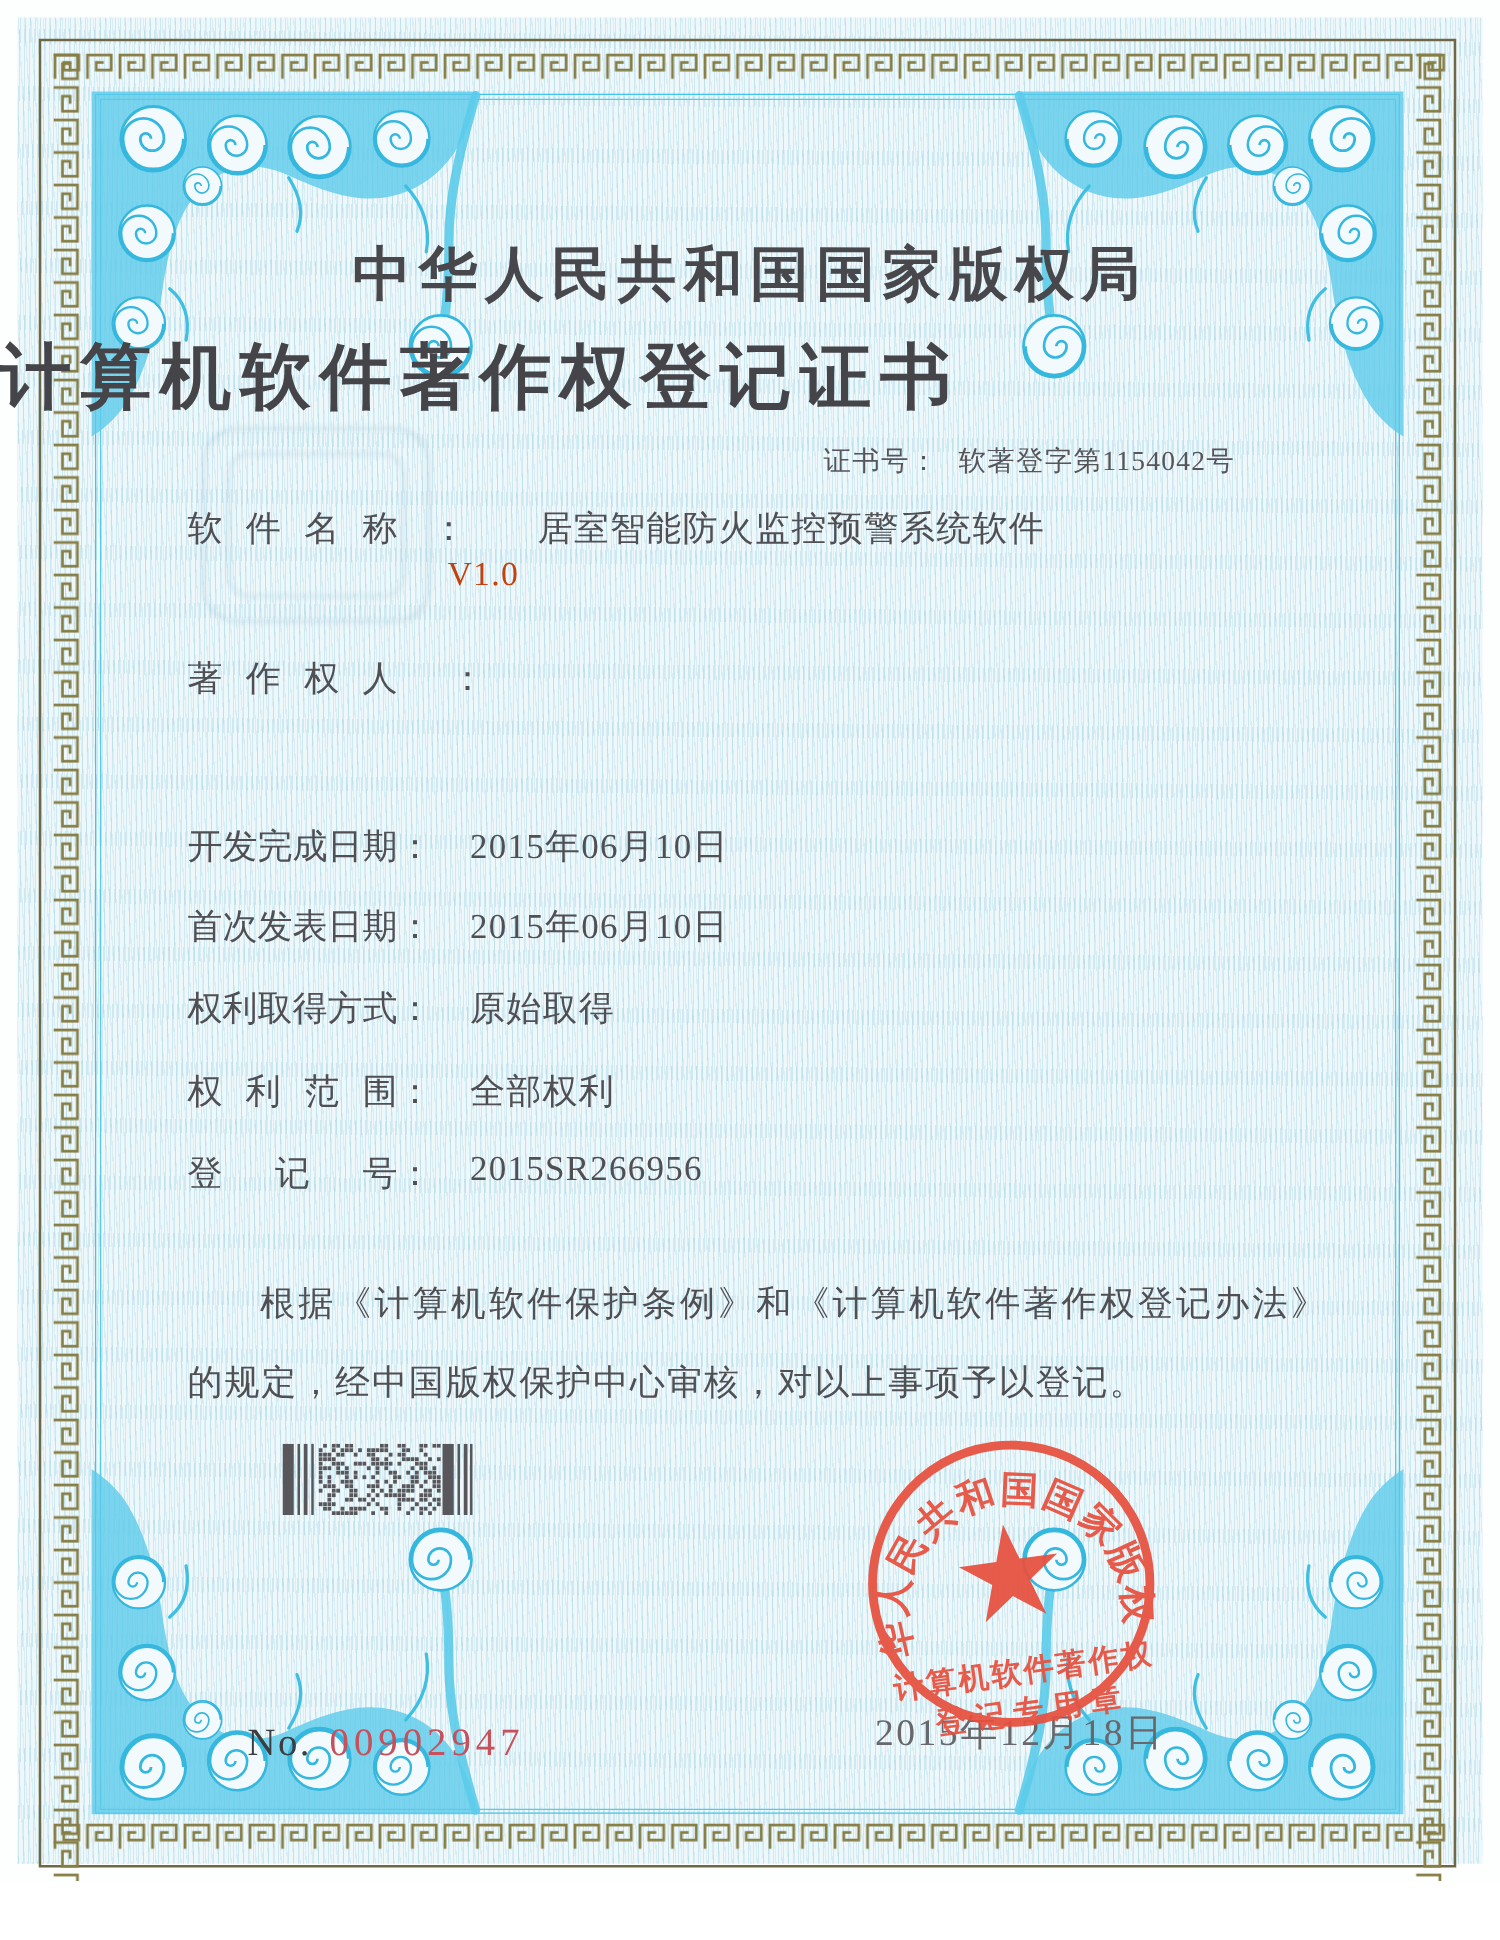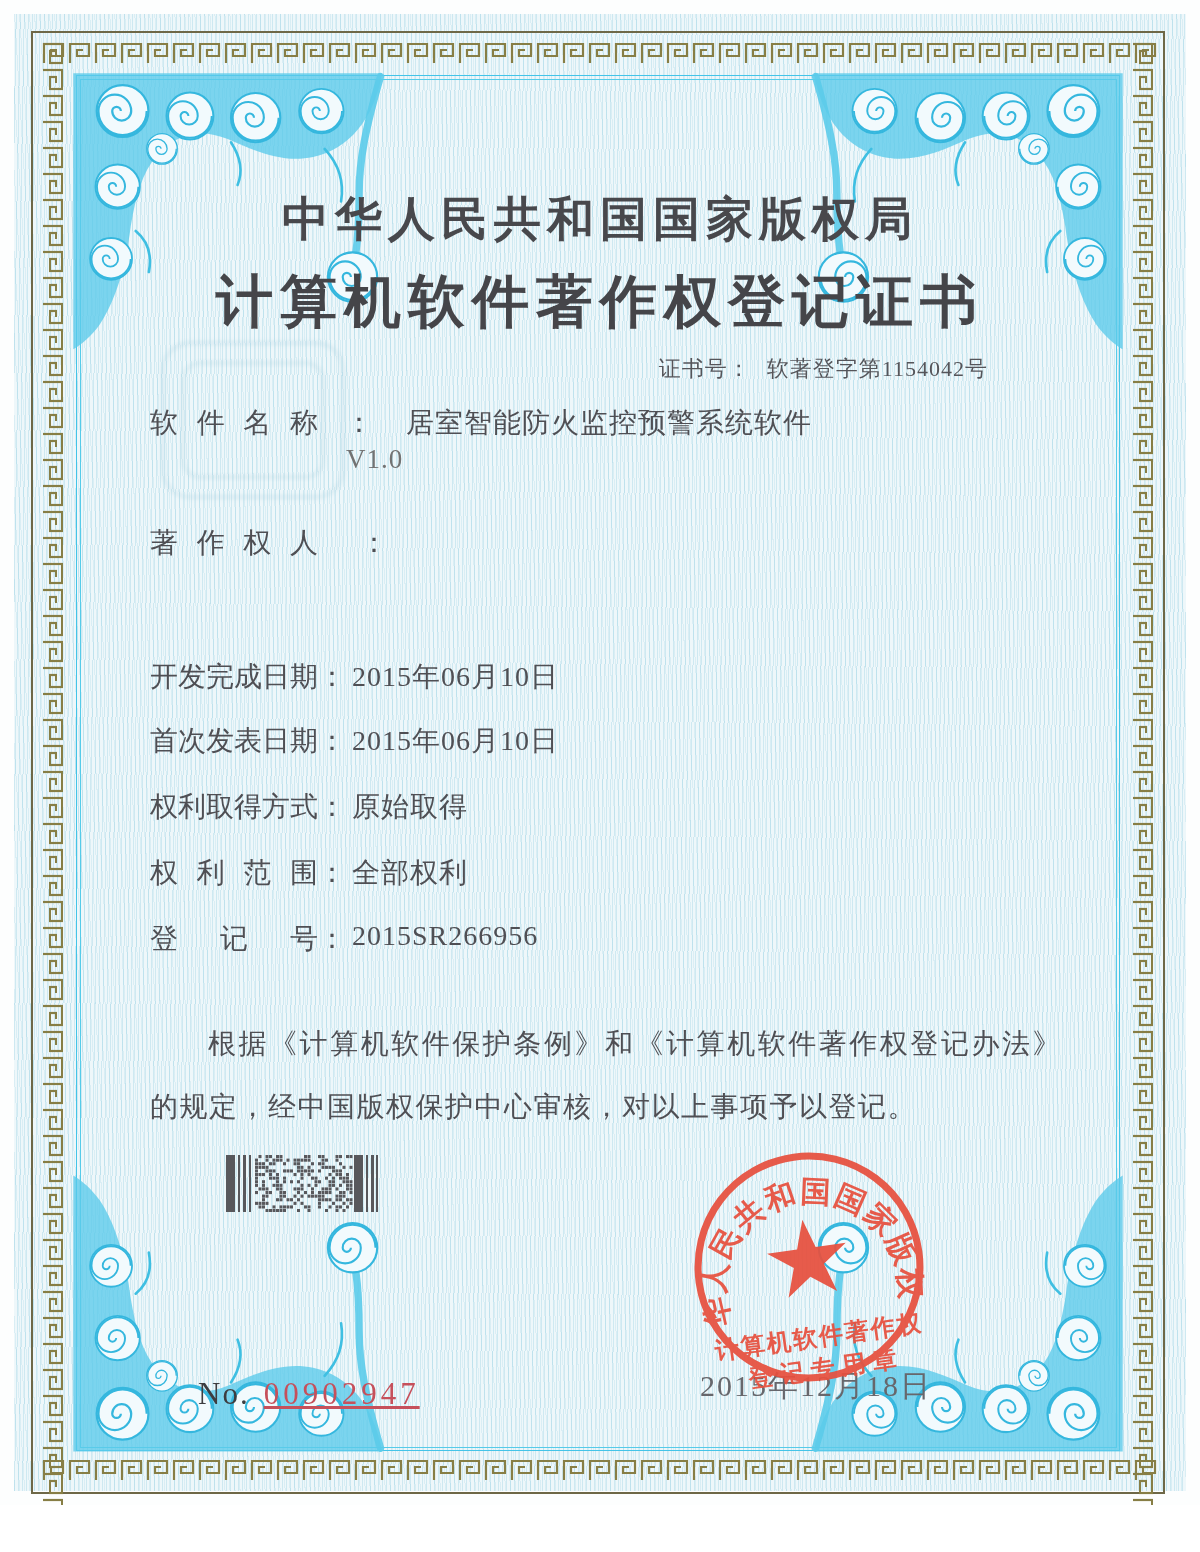--- a/index.html
+++ b/index.html
@@ -39,33 +39,33 @@
   .corner.br{bottom:50px;right:74px;transform:scale(-1,-1);}
   .ghost-emboss{position:absolute;left:162px;top:342px;width:178px;height:152px;
     border:2.5px solid rgba(165,205,220,0.55);border-radius:28px;
     filter:blur(2px);z-index:1;}
   .ghost-emboss::after{content:"";position:absolute;inset:18px;
     border:2px solid rgba(165,205,220,0.45);border-radius:18px;}
 
   .content{position:absolute;inset:0;z-index:4;color:#4e4e52;}
   .issuer{position:absolute;top:188px;left:0;width:100%;text-align:center;
     font-size:47px;font-weight:bold;letter-spacing:6px;color:#48484c;margin:0;}
-  .cert-title{position:absolute;top:264px;left:0;width:100%;text-align:center;
+  .cert-title{position:absolute;top:264px;left:0;width:100%;
     font-size:57px;font-weight:bold;letter-spacing:7px;color:#454549;margin:0;}
   .cert-no{position:absolute;top:354px;right:212px;font-size:22px;color:#55555a;
     letter-spacing:1px;}
   .cert-no .lbl{margin-right:16px;}
 
   .frow{position:absolute;left:150px;display:flex;align-items:flex-start;
     font-size:28px;color:#4f4f54;}
   .frow .flabel{display:inline-block;width:168px;text-align:justify;text-align-last:justify;}
   .frow .fcolon{display:inline-block;width:30px;}
-  .frow .fvalue{display:inline-block;margin-left:4px;letter-spacing:1px;white-space:nowrap;}
+  .frow .fvalue{display:inline-block;margin-left:28px;letter-spacing:1px;white-space:nowrap;}
   #row-software{top:404px;gap:27px;}
-  .version-line{position:absolute;left:346px;top:444px;font-size:27px;color:#737373;letter-spacing:1px;}
+  .version-line{position:absolute;left:358px;top:444px;font-size:27px;color:#c2410c;letter-spacing:1px;}
   #row-owner{top:524px;gap:42px;}
   #row-devdate{top:658px;}
   #row-pubdate{top:722px;}
   #row-acquire{top:788px;}
   #row-scope{top:854px;}
   #row-regno{top:920px;}
 
   .body-par{position:absolute;left:150px;top:1012px;width:912px;
     font-size:28px;line-height:63px;letter-spacing:1.5px;color:#4f4f54;
     text-indent:58px;text-align:justify;margin:0;}
@@ -575,16 +575,16 @@
       <circle cx="118" cy="118" r="110" fill="none" stroke="#e7503e" stroke-width="7"></circle>
       <text font-size="30" font-weight="bold" fill="#e7503e" letter-spacing="2" font-family="Liberation Serif, DejaVu Serif, serif">
         <textPath href="#sealArcPath" startOffset="50%" text-anchor="middle">中华人民共和国国家版权局</textPath>
       </text>
       <polygon fill="#e7503e" transform="translate(118,112) scale(0.9)" points="0,-46 10.35,-14.25 43.7,-14.2 16.75,5.45 27,37.2 0,17.6 -27,37.2 -16.75,5.45 -43.7,-14.2 -10.35,-14.25"></polygon>
       <text x="118" y="196" text-anchor="middle" font-size="24" font-weight="bold" fill="#e7503e" letter-spacing="2" font-family="Liberation Sans, DejaVu Sans, sans-serif">计算机软件著作权</text>
       <text x="121" y="228" text-anchor="middle" font-size="24" font-weight="bold" fill="#e7503e" letter-spacing="7" font-family="Liberation Sans, DejaVu Sans, sans-serif">登记专用章</text>
     </svg>
 
     <div class="serial">
-      <span class="prefix">No.</span><span class="number" id="serial-number" style="color: rgb(198, 80, 91); text-decoration: underline;">00902947</span>
+      <span class="prefix">No.</span><span class="number" id="serial-number" style="color: rgb(198, 80, 91);">00902947</span>
     </div>
   </div>
 </div>
 
 </body></html>

